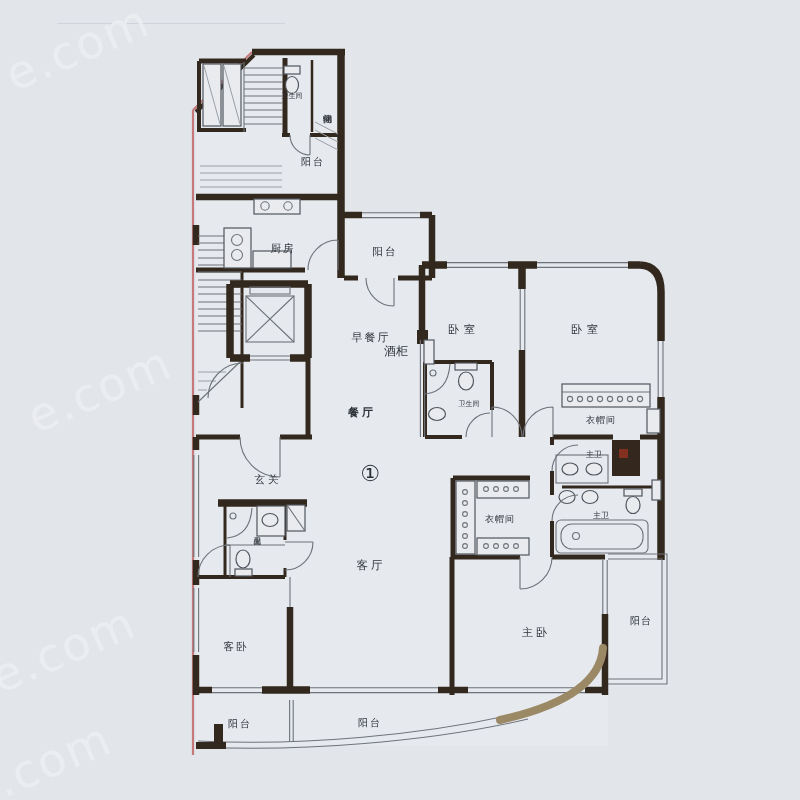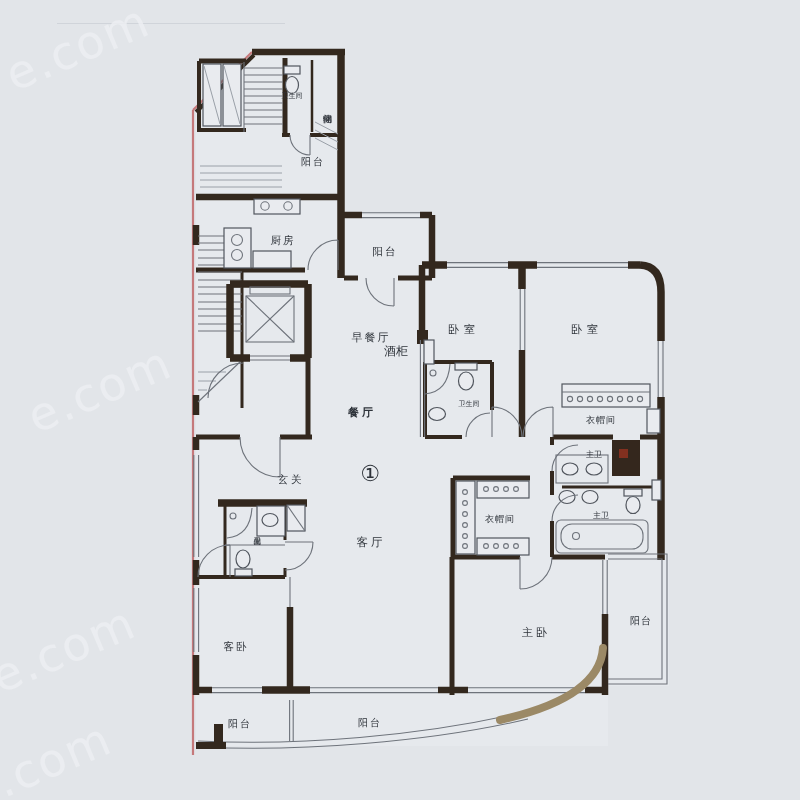--- a/index.html
+++ b/index.html
@@ -261,35 +261,35 @@
       <path class="thin" d="M552 557 A32 32 0 0 1 520 589 M520 557 V589"></path>
       <path class="thin" d="M243 363 A35 35 0 0 0 208 398"></path>
       <path class="thin" d="M552 471 A26 26 0 0 1 578 445"></path>
       <path class="thin" d="M552 521 A26 26 0 0 1 578 495"></path>
     </g>
   </svg>
 
   <div class="lbl" style="left:292px;top:96px;font-size:7px;">卫生间</div>
   <div class="lbl v" style="left:327px;top:107px;font-size:9px;">储物间</div>
   <div class="lbl" style="left:313px;top:162px;font-size:10px;letter-spacing:2px;">阳台</div>
-  <div class="lbl" style="left:283px;top:240px;font-size:10.5px;letter-spacing:2px;">厨房</div>
+  <div class="lbl" style="left:283px;top:248px;font-size:10.5px;letter-spacing:2px;">厨房</div>
   <div class="lbl" style="left:385px;top:251px;font-size:10.5px;letter-spacing:2px;">阳台</div>
   <div class="lbl" style="left:371px;top:337px;font-size:11px;letter-spacing:2px;">早餐厅</div>
   <div class="lbl" style="left:396px;top:351px;font-size:12px;">酒柜</div>
   <div class="lbl" style="left:362px;top:412px;font-size:11px;letter-spacing:3px;font-weight:bold;">餐厅</div>
   <div class="lbl" style="left:464px;top:329px;font-size:11px;letter-spacing:5px;">卧室</div>
   <div class="lbl" style="left:587px;top:329px;font-size:11px;letter-spacing:5px;">卧室</div>
   <div class="lbl" style="left:469px;top:404px;font-size:7px;">卫生间</div>
   <div class="lbl" style="left:601px;top:420px;font-size:9px;letter-spacing:1px;">衣帽间</div>
-  <div class="lbl" style="left:268px;top:479px;font-size:10.5px;letter-spacing:3px;margin-left:23px;">玄关</div>
+  <div class="lbl" style="left:268px;top:479px;font-size:10.5px;letter-spacing:3px;">玄关</div>
   <div class="lbl" style="left:370px;top:474px;font-size:22px;">①</div>
   <div class="lbl v" style="left:257px;top:531px;font-size:7.5px;">卫生间</div>
   <div class="lbl" style="left:594px;top:455px;font-size:8px;">主卫</div>
   <div class="lbl" style="left:500px;top:519px;font-size:9px;letter-spacing:1px;">衣帽间</div>
   <div class="lbl" style="left:601px;top:516px;font-size:8px;">主卫</div>
-  <div class="lbl" style="left:371px;top:543px;font-size:11.5px;letter-spacing:3px;">客厅</div>
+  <div class="lbl" style="left:371px;top:566px;font-size:11.5px;letter-spacing:3px;">客厅</div>
   <div class="lbl" style="left:236px;top:631px;font-size:10.5px;letter-spacing:2px;margin-top:15px;">客卧</div>
   <div class="lbl" style="left:536px;top:632px;font-size:11px;letter-spacing:3px;font-family:Liberation Serif, serif;">主卧</div>
   <div class="lbl" style="left:641px;top:621px;font-size:10px;letter-spacing:1px;">阳台</div>
   <div class="lbl" style="left:240px;top:724px;font-size:10px;letter-spacing:2px;">阳台</div>
   <div class="lbl" style="left:370px;top:723px;font-size:10px;letter-spacing:2px;">阳台</div>
 
 </div>
 
 </body></html>

